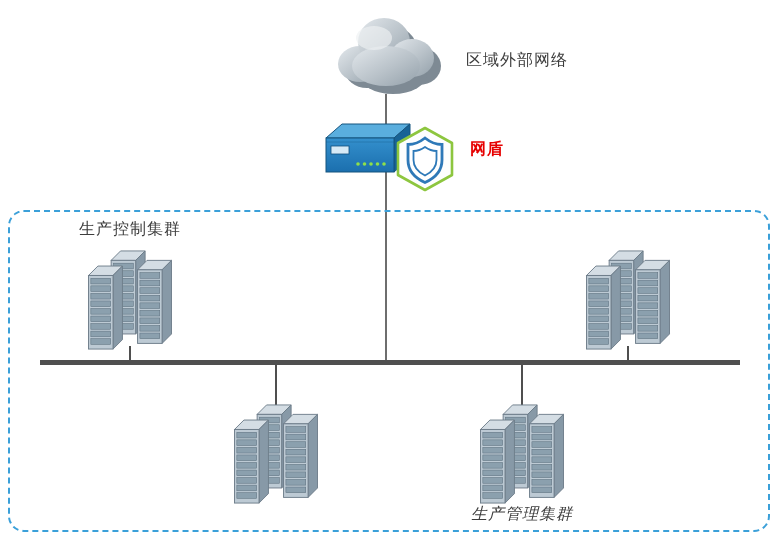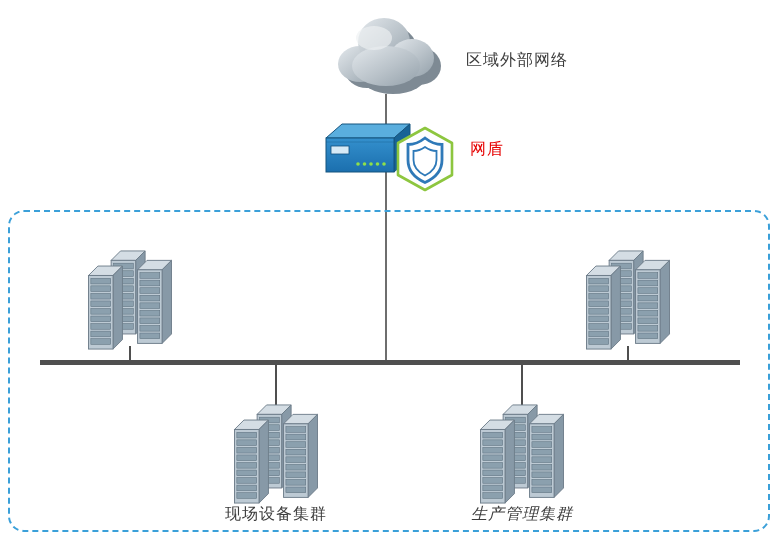--- a/index.html
+++ b/index.html
@@ -24,21 +24,21 @@
   .c-br{left:521px;top:365px;height:40px;}
   .cloud{position:absolute;left:328px;top:6px;width:120px;height:96px;z-index:2;}
   .firewall{position:absolute;left:322px;top:120px;width:92px;height:58px;z-index:2;}
   .shield{position:absolute;left:394px;top:126px;width:62px;height:66px;z-index:3;}
   .cluster{position:absolute;width:92px;height:100px;z-index:1;}
   .cl-tl{left:84px;top:250px;}
   .cl-tr{left:582px;top:250px;}
   .cl-bl{left:230px;top:404px;}
   .cl-br{left:476px;top:404px;}
   .lbl-ext{left:466px;top:50px;}
-  .lbl-fw{left:470px;top:139px;}
+  .lbl-fw{left:470px;top:139px;font-weight:bold;}
   .lbl-tl{left:60px;top:219px;width:140px;}
   .lbl-tr{left:558px;top:219px;width:140px;}
   .lbl-bl{left:206px;top:504px;width:140px;}
   .lbl-br{left:452px;top:504px;width:140px;font-style:italic;}
   svg{display:block;}
   .defs-holder{position:absolute;width:0;height:0;overflow:hidden;}
 </style>
 </head>
 <body>
 
@@ -133,33 +133,33 @@
   <div class="vline conn c-tl"></div>
   <div class="vline conn c-tr"></div>
   <div class="vline conn c-bl"></div>
   <div class="vline conn c-br"></div>
 
   <div class="cluster cl-tl">
     <svg viewBox="0 0 90 106" width="92" height="100">
         <use href="#cluster-g"></use>
       </svg>
   </div>
+  <div class="label centered lbl-tl">生产控制集群</div>
 
   <div class="cluster cl-tr">
     <svg viewBox="0 0 90 106" width="92" height="100">
         <use href="#cluster-g"></use>
       </svg>
   </div>
 
   <div class="cluster cl-bl">
     <svg viewBox="0 0 90 106" width="92" height="100">
         <use href="#cluster-g"></use>
       </svg>
   </div>
-  <div class="label centered lbl-bl">现场设备集群</div>
 
   <div class="cluster cl-br">
     <svg viewBox="0 0 90 106" width="92" height="100">
         <use href="#cluster-g"></use>
       </svg>
   </div>
   <div class="label centered lbl-br">生产管理集群</div>
 
 </div>
 

